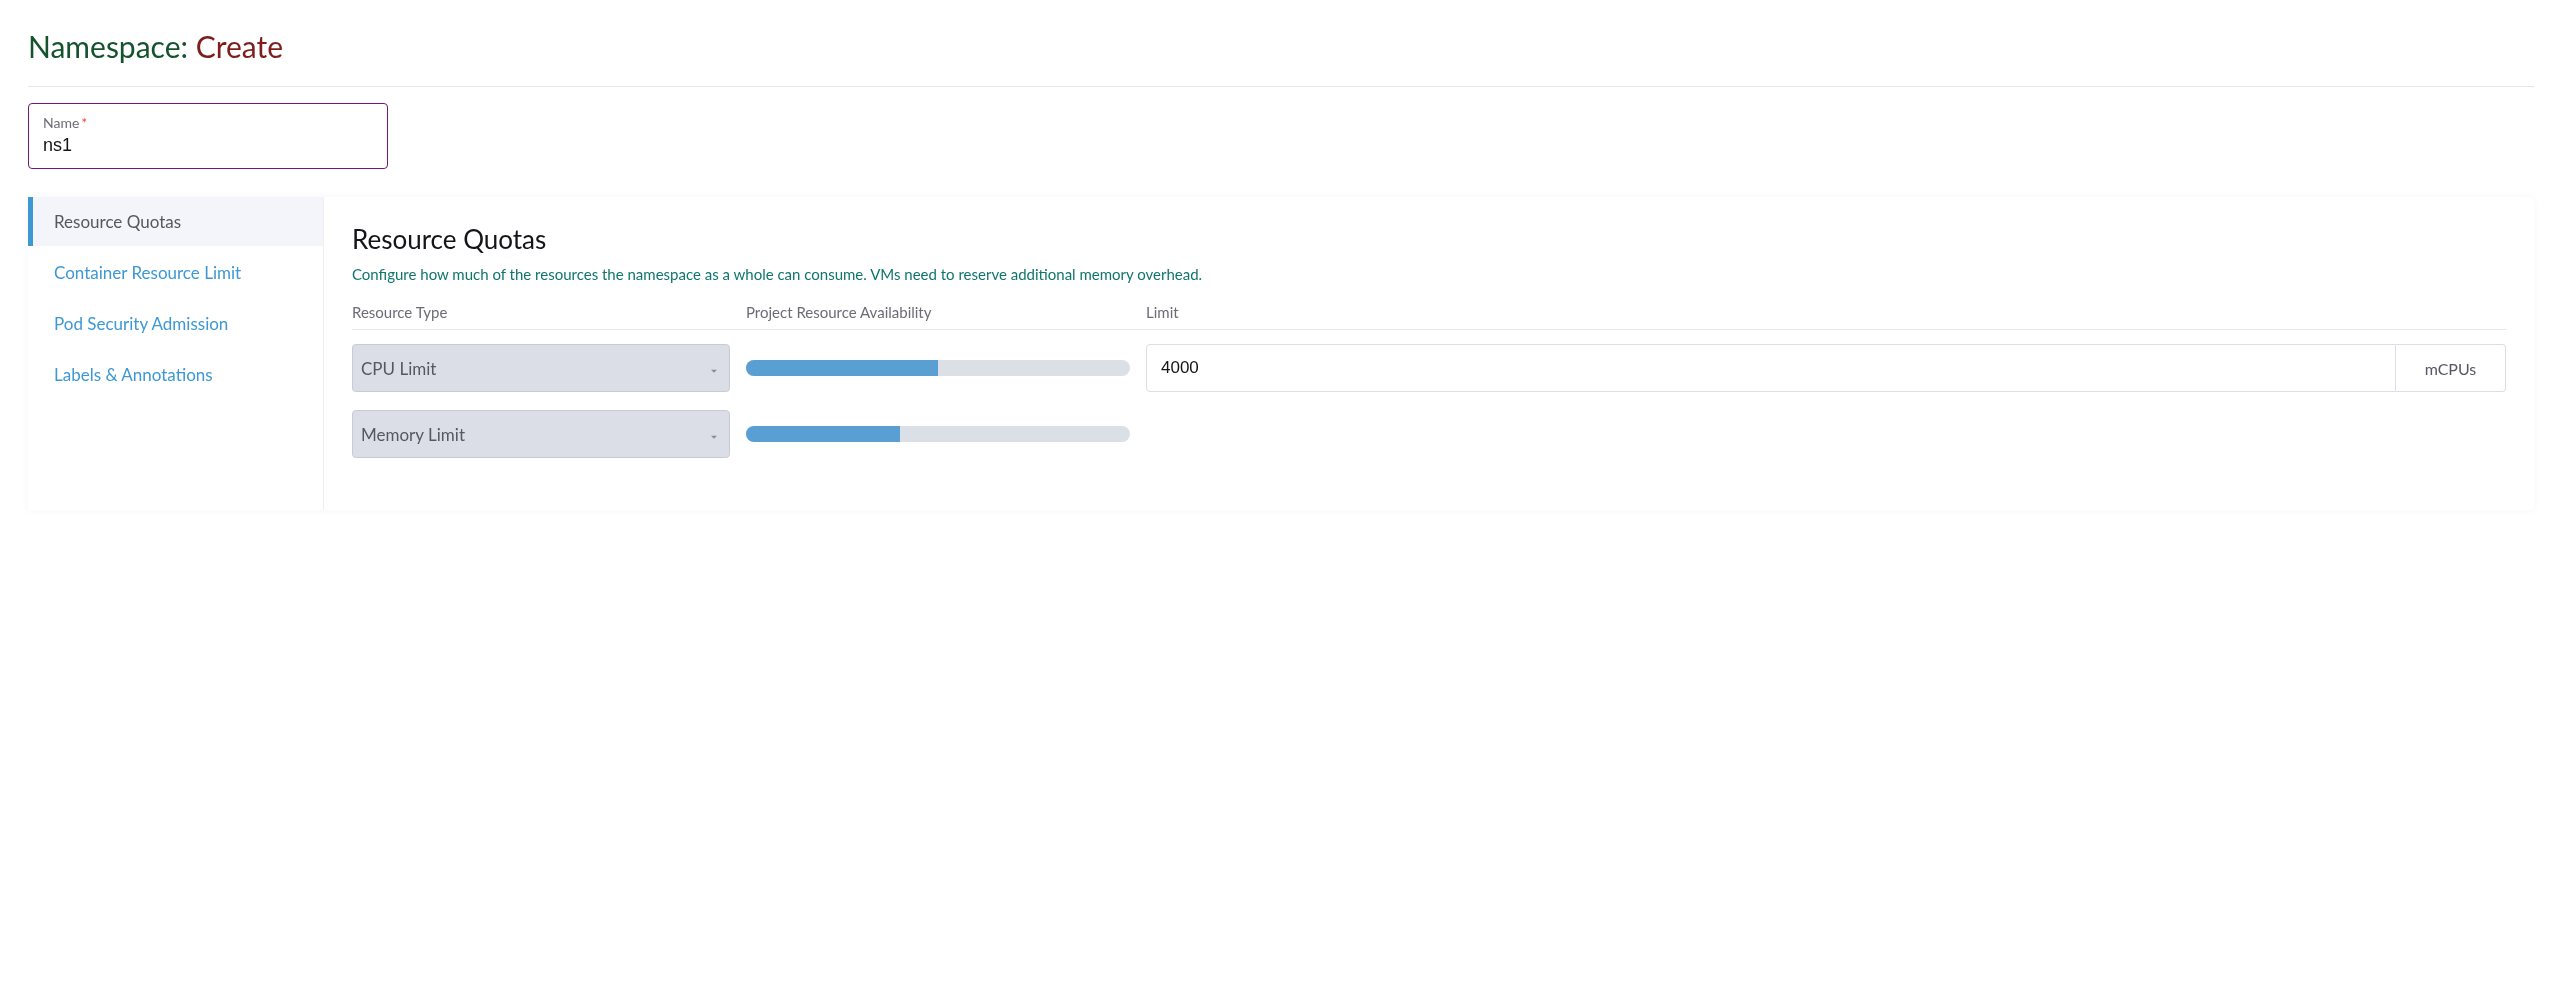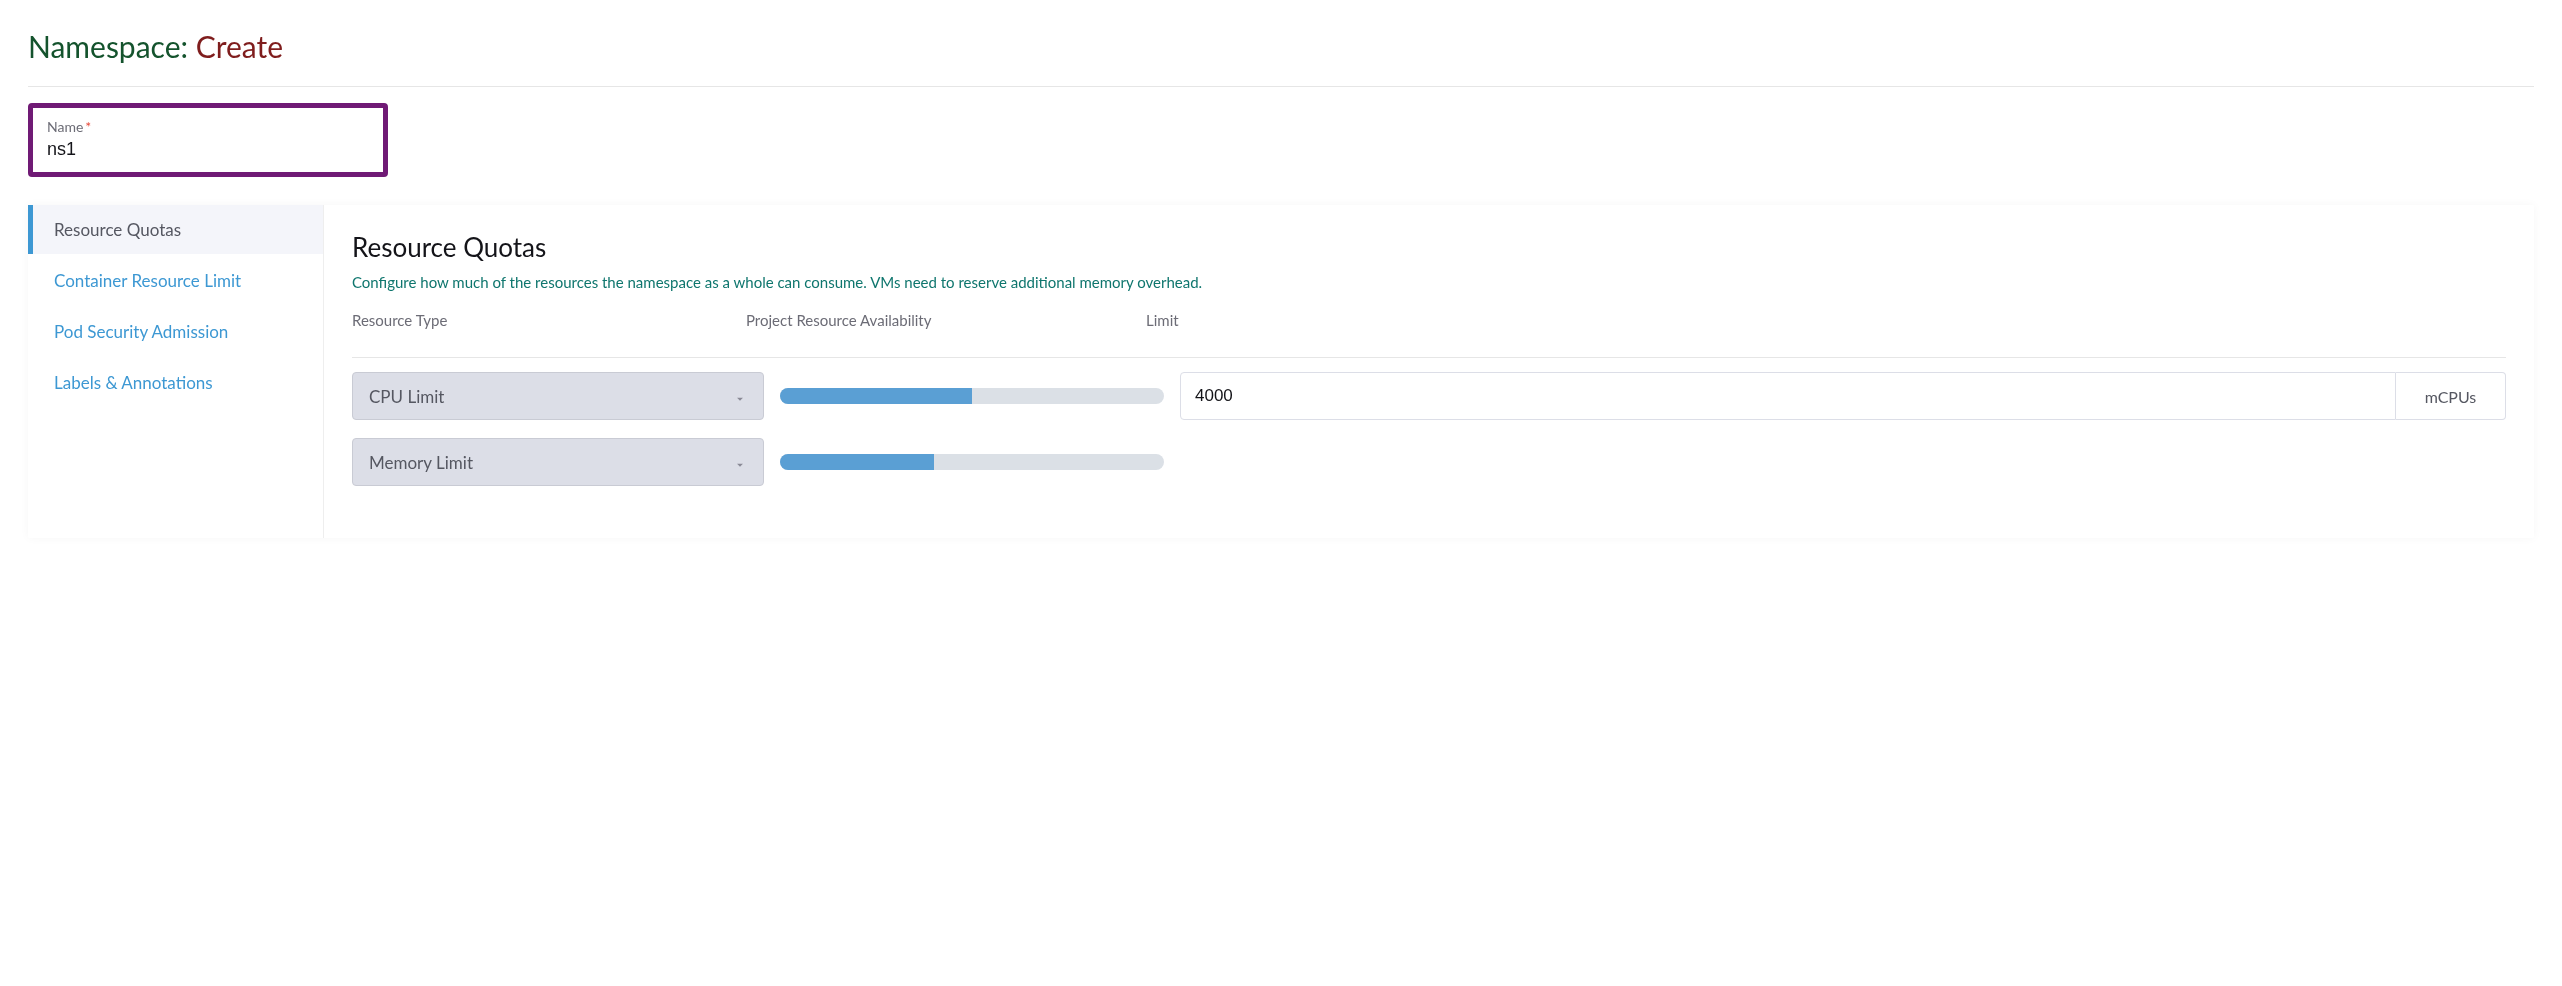--- a/index.html
+++ b/index.html
@@ -27,21 +27,21 @@
     border: none;
     border-top: 1px solid #e6e6e6;
     margin-bottom: 16px;
   }
   .fields-row {
     display: flex;
     gap: 24px;
     margin-bottom: 28px;
   }
   .field-box {
-    border: 5px solid #701a75;
+    border: 1px solid #701a75;
     border-radius: 4px;
     padding: 10px 14px 12px 14px;
     width: 360px;
     background: #fff;
   }
   .field-label {
     font-size: 14px;
     color: #6c6c76;
     margin-bottom: 4px;
   }
@@ -104,43 +104,43 @@
   }
   .section-desc {
     font-size: 15px;
     color: #0f766e;
     margin-bottom: 20px;
   }
   .columns-header {
     display: flex;
     font-size: 15px;
     color: #6c6c76;
-    padding-bottom: 28px;
+    padding-bottom: 8px;
     border-bottom: 1px solid #e6e6e6;
     margin-bottom: 14px;
   }
   .col-type { flex: 0 0 394px; }
   .col-avail { flex: 0 0 400px; }
   .col-limit { flex: 1; }
 
   .quota-row {
     display: flex;
     align-items: center;
     margin-bottom: 18px;
   }
   .dropdown {
-    width: 412px;
+    width: 378px;
     height: 48px;
     background: #dcdee7;
     border: 1px solid #c9cbd4;
     border-radius: 4px;
     display: flex;
     align-items: center;
     justify-content: space-between;
-    padding: 0 16px;
+    padding: 0 8px;
     font-size: 17px;
     color: #555761;
     cursor: pointer;
     margin-right: 16px;
   }
   .chev {
     width: 14px; height: 14px;
     display: inline-block;
   }
   .chev svg { width: 14px; height: 14px; fill: #8a8a96; }

